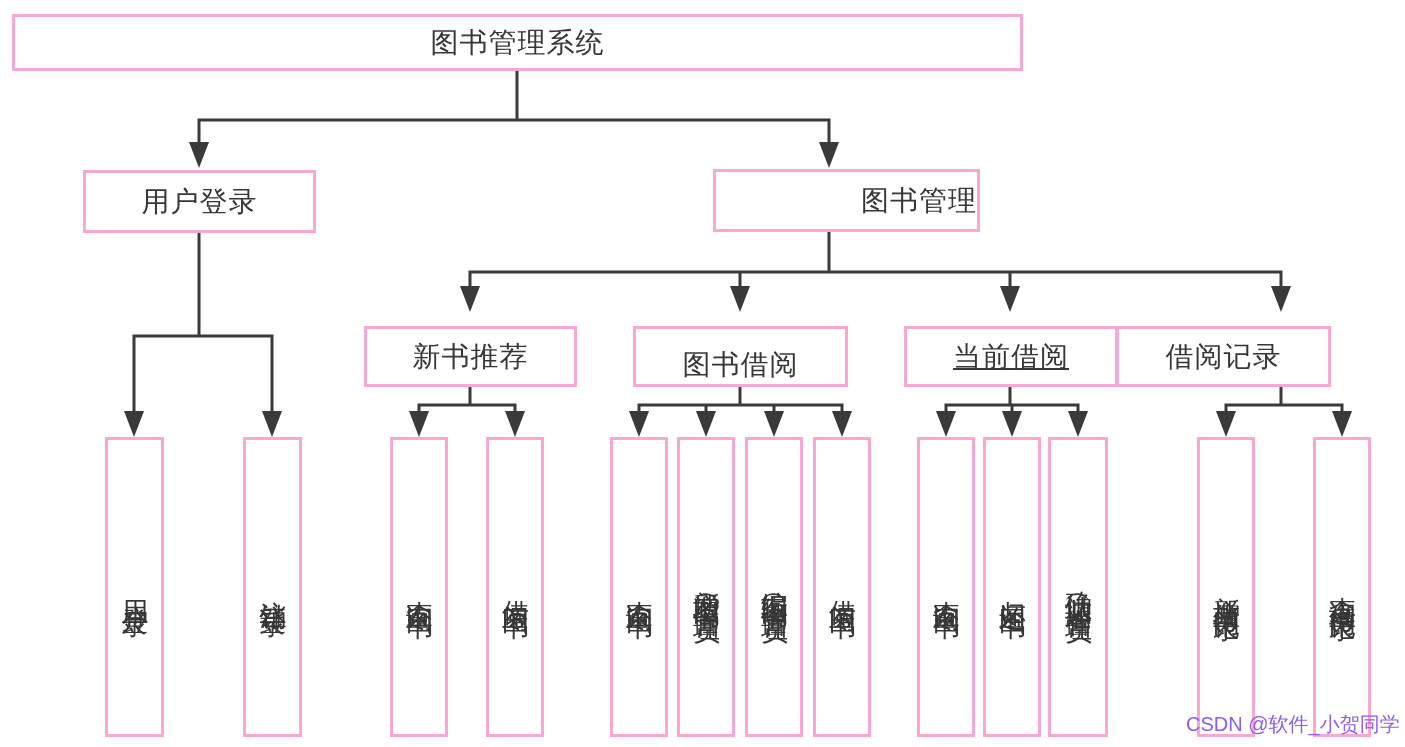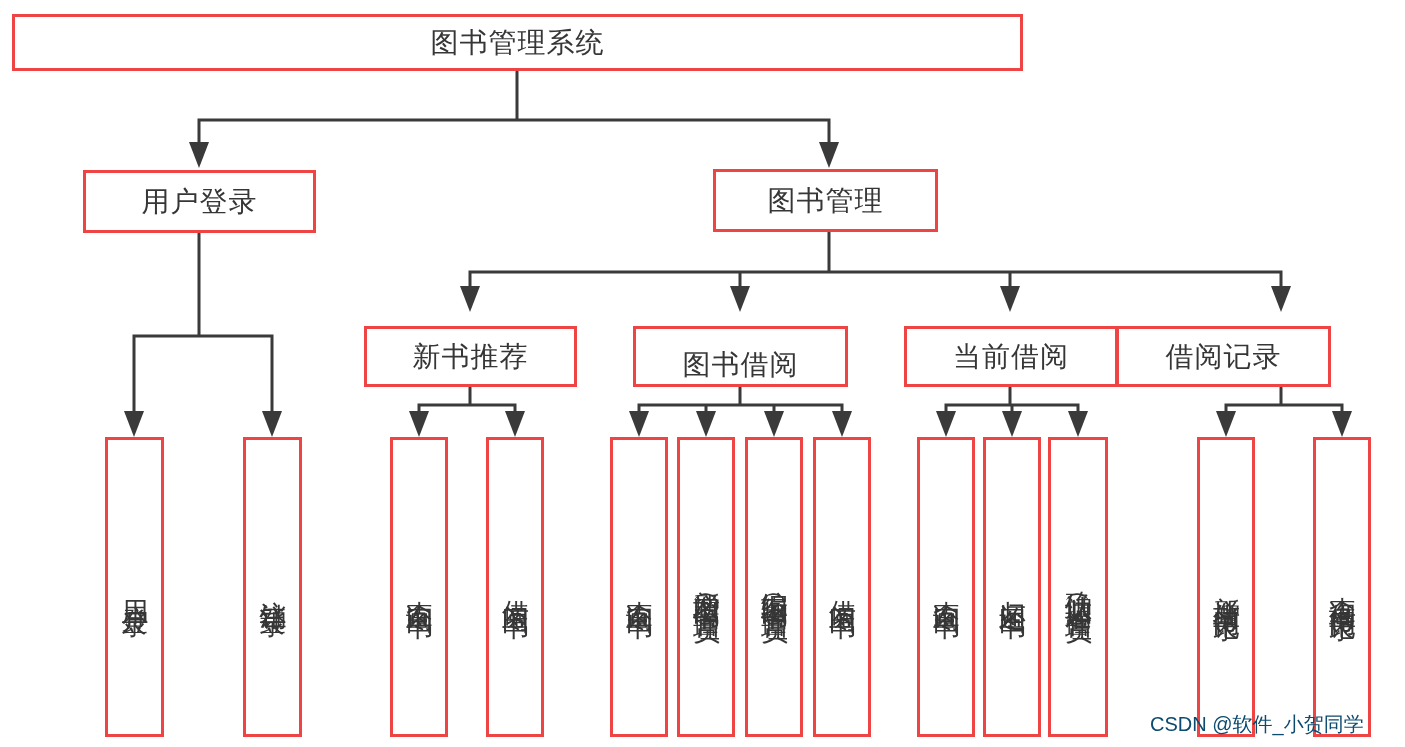--- a/index.html
+++ b/index.html
@@ -8,35 +8,35 @@
     width:1405px;height:747px;
     background:#ffffff;
     font-family:"Liberation Sans","DejaVu Sans",sans-serif;
     color:#363636;
     overflow:hidden;
   }
   .connectors{position:absolute;left:0;top:0;width:1405px;height:747px;}
   .node{
     position:absolute;
     box-sizing:border-box;
-    border:3px solid #ef4444;
+    border:3px solid #f9a8d4;
     background:#ffffff;
     display:flex;
     align-items:center;
     justify-content:center;
     text-align:center;
   }
   .node-h{font-size:28px;letter-spacing:1px;}
   .node-root{left:12px;top:14px;width:1011px;height:57px;}
   .n-user-login{left:83px;top:170px;width:233px;height:63px;}
-  .n-book-mgmt{left:713px;top:169px;width:225px;height:63px;}
+  .n-book-mgmt{left:713px;top:169px;width:267px;height:63px;justify-content:flex-end;}
   .n-l3{top:314px;height:61px;margin-top:12px;}
   .n-recommend{left:364px;width:213px;}
   .n-borrow{left:633px;width:215px;align-items:flex-end;}
-  .n-current{left:904px;width:214px;}
+  .n-current{left:904px;width:214px;text-decoration:underline;}
   .n-records{left:1116px;width:215px;}
   .leaf{top:437px;height:300px;width:58px;}
   .leaf .vtext{
     writing-mode:vertical-rl;
     font-size:27px;
     letter-spacing:4px;
     line-height:1;
   }
   .lf1{left:105px;width:59px;}
   .lf2{left:243px;width:59px;}
@@ -46,24 +46,24 @@
   .lf6{left:677px;}
   .lf7{left:745px;}
   .lf8{left:813px;}
   .lf9{left:917px;}
   .lf10{left:983px;}
   .lf11{left:1048px;width:60px;}
   .lf12{left:1197px;}
   .lf13{left:1313px;}
   .watermark{
     position:absolute;
-    left:1150px;top:711px;
+    left:1186px;top:711px;
     width:210px;
     font-size:20px;
-    color:#0c4a6e;
+    color:#8b5cf6;
     white-space:nowrap;
     text-align:center;
   }
 </style>
 </head>
 <body>
 
 <div class="canvas">
 
   <svg class="connectors" viewBox="0 0 1405 747" xmlns="http://www.w3.org/2000/svg">

